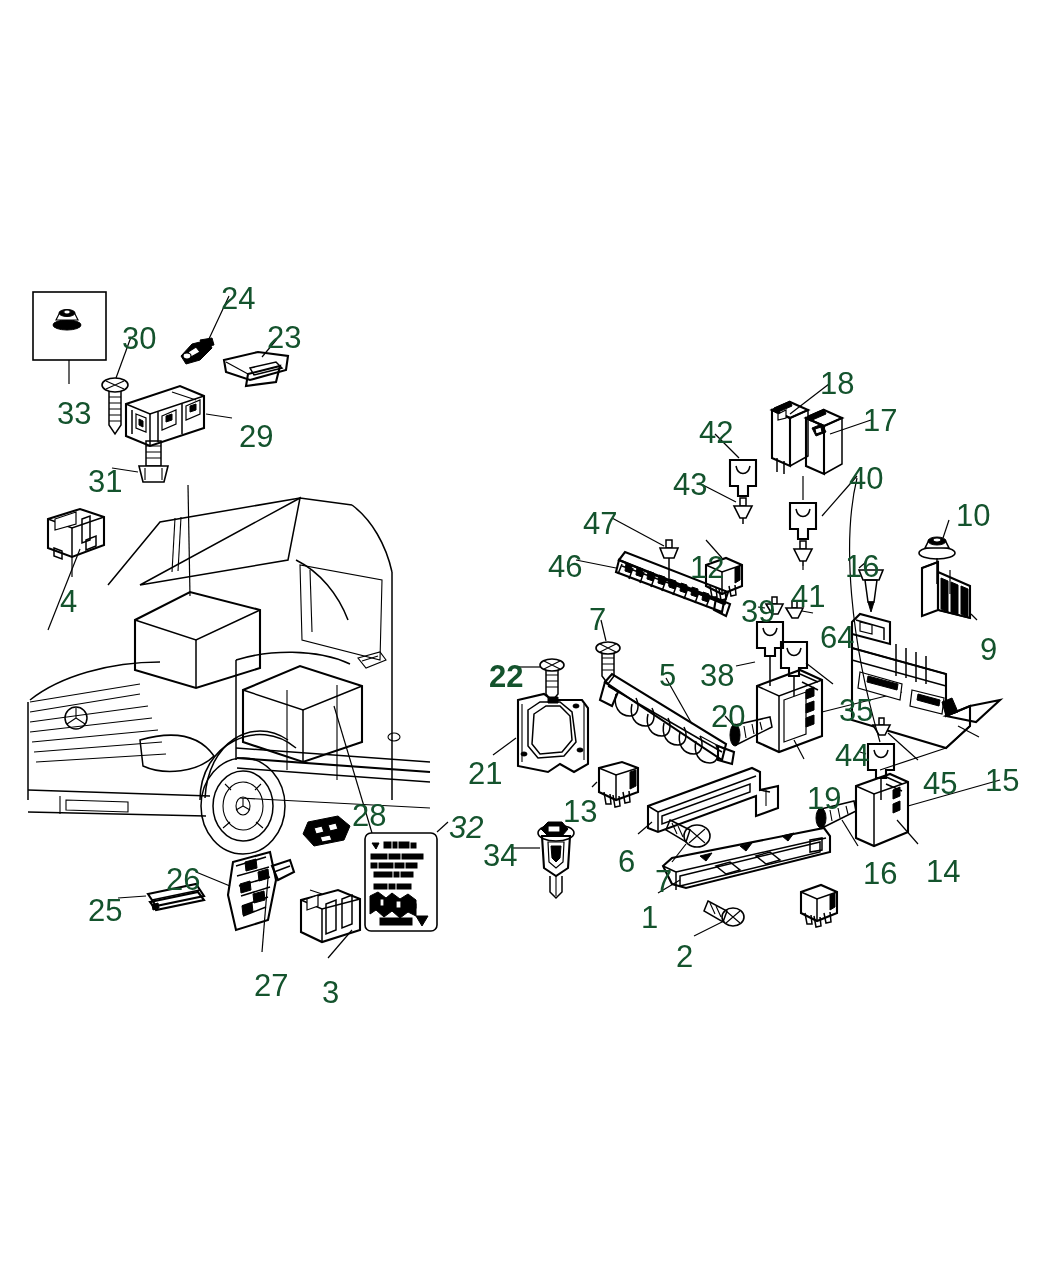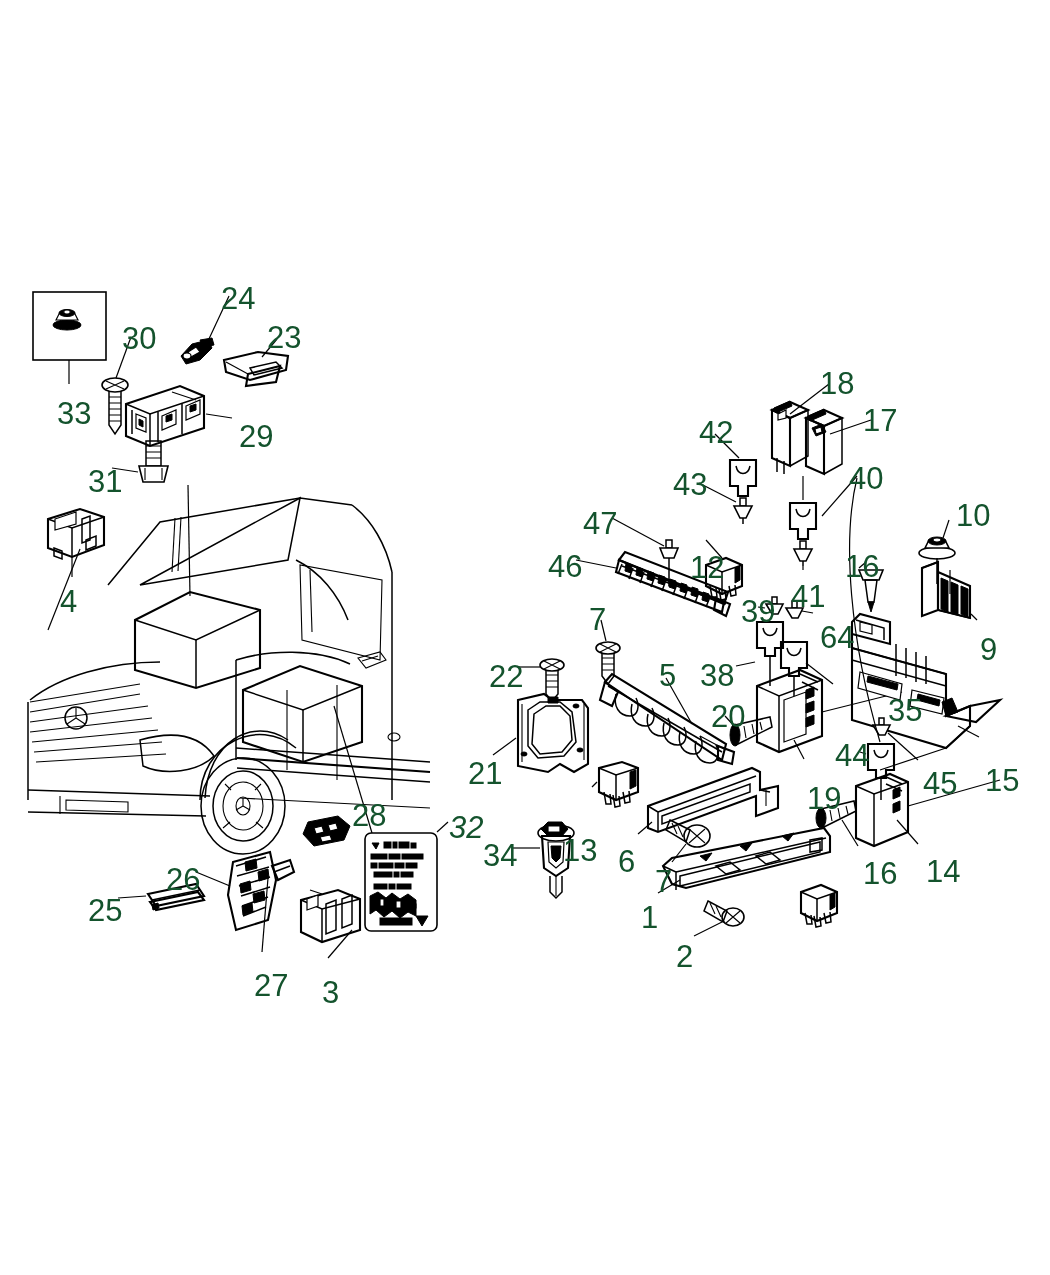--- a/index.html
+++ b/index.html
@@ -581,44 +581,44 @@
 <div class="callout" style="left:676px;  top:941px;">2</div>
 <div class="callout" style="left:322px;  top:977px;">3</div>
 <div class="callout" style="left:60px;   top:586px;">4</div>
 <div class="callout" style="left:659px;  top:660px;">5</div>
 <div class="callout" style="left:618px;  top:846px;">6</div>
 <div class="callout" style="left:589px; top:604px;">7</div>
 <div class="callout" style="left:655px; top:866px;">7</div>
 <div class="callout" style="left:980px;  top:634px;">9</div>
 <div class="callout" style="left:956px;  top:500px;">10</div>
 <div class="callout" style="left:690px;  top:552px;">12</div>
-<div class="callout" style="left:563px;  top:796px;margin-top:39px;">13</div>
+<div class="callout" style="left:563px;  top:796px;">13</div>
 <div class="callout" style="left:926px;  top:856px;">14</div>
 <div class="callout" style="left:985px;  top:745px;margin-top:20px;">15</div>
 <div class="callout" style="left:845px; top:551px;">16</div>
 <div class="callout" style="left:863px; top:858px;">16</div>
 <div class="callout" style="left:863px;  top:405px;">17</div>
 <div class="callout" style="left:820px;  top:368px;">18</div>
 <div class="callout" style="left:807px;  top:771px;margin-top:12px;">19</div>
 <div class="callout" style="left:711px;  top:701px;text-align:right;">20</div>
 <div class="callout" style="left:468px;  top:758px;">21</div>
-<div class="callout" style="left:489px;  top:661px;">22</div>
+<div class="callout" style="left:489px;  top:661px;font-weight:bold;">22</div>
 <div class="callout" style="left:267px;  top:322px;">23</div>
 <div class="callout" style="left:221px;  top:283px;">24</div>
 <div class="callout" style="left:88px;   top:895px;">25</div>
 <div class="callout" style="left:166px;  top:864px;">26</div>
 <div class="callout" style="left:254px;  top:970px;">27</div>
 <div class="callout" style="left:352px;  top:800px;">28</div>
 <div class="callout" style="left:239px;  top:421px;">29</div>
 <div class="callout" style="left:122px;  top:323px;">30</div>
 <div class="callout" style="left:88px;   top:466px;">31</div>
 <div class="callout" style="left:449px;  top:812px;font-style:italic;">32</div>
 <div class="callout" style="left:57px;   top:398px;">33</div>
 <div class="callout" style="left:483px;  top:840px;">34</div>
-<div class="callout" style="left:888px;  top:695px;text-align:right;">35</div>
+<div class="callout" style="left:839px;  top:695px;text-align:right;">35</div>
 <div class="callout" style="left:820px;  top:622px;">64</div>
 <div class="callout" style="left:700px;  top:660px;">38</div>
 <div class="callout" style="left:741px;  top:596px;">39</div>
 <div class="callout" style="left:849px;  top:463px;text-align:center;">40</div>
 <div class="callout" style="left:791px;  top:581px;">41</div>
 <div class="callout" style="left:699px;  top:417px;">42</div>
 <div class="callout" style="left:673px;  top:469px;">43</div>
 <div class="callout" style="left:835px;  top:740px;">44</div>
 <div class="callout" style="left:923px;  top:768px;">45</div>
 <div class="callout" style="left:548px;  top:551px;">46</div>

